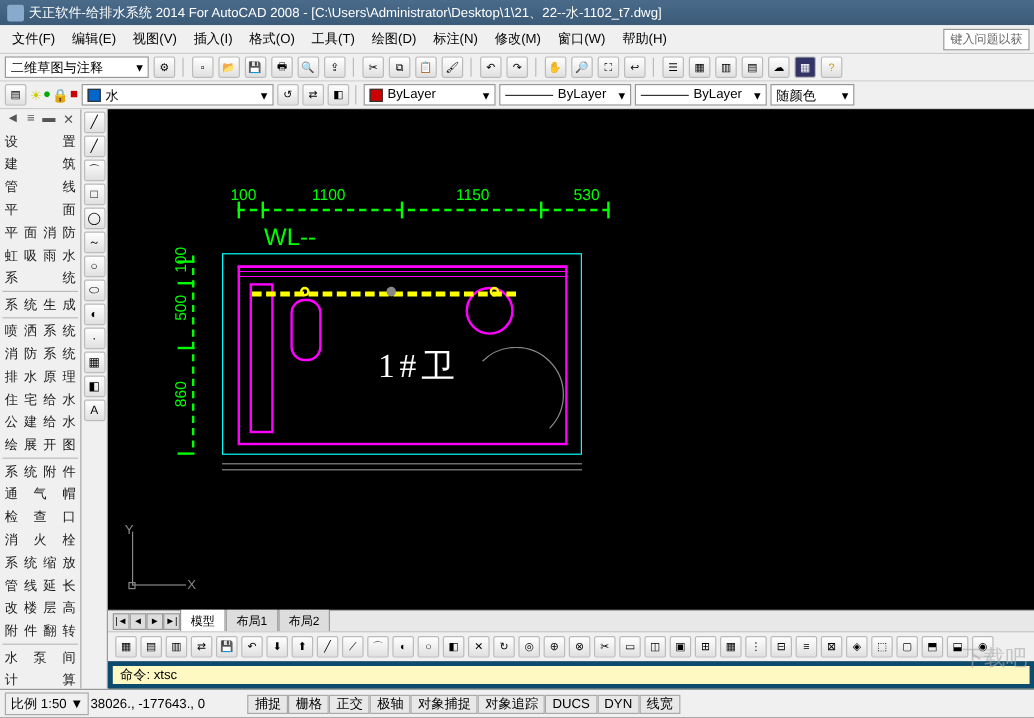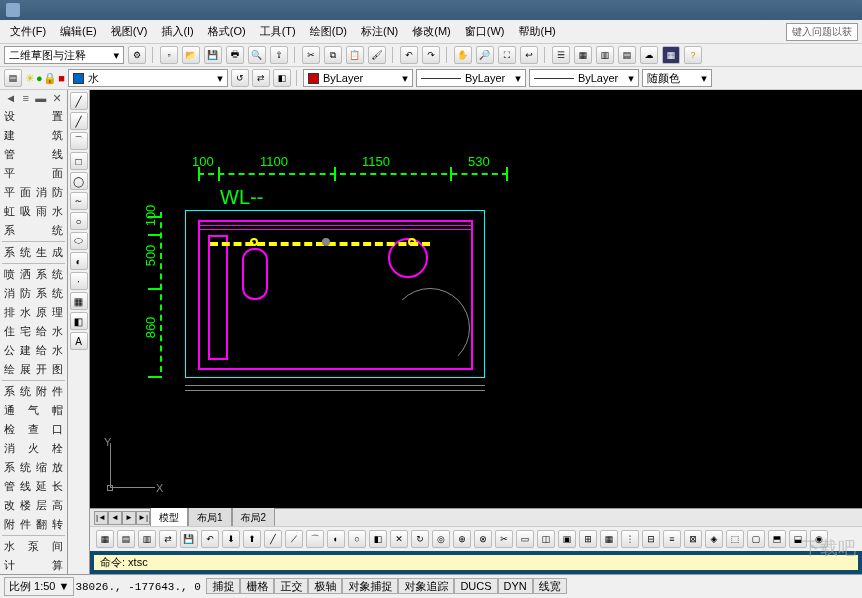--- a/index.html
+++ b/index.html
@@ -30,40 +30,41 @@
 .canvas { flex: 1; background: #000; position: relative; overflow: hidden; text-align: right; }
 .bottom-tabs { background: #E8E8E8; display: flex; align-items: center; padding: 0 4px; height: 18px; gap: 0; border-top: 1px solid #999; }
 .tab-btn { width: 14px; height: 14px; border: 1px solid #999; background: #ddd; font-size: 8px; display: flex; align-items: center; justify-content: center; cursor: pointer; }
 .layout-tab { padding: 14px 8px; border: 1px solid #999; background: #ddd; font-size: 10px; cursor: pointer; }
 .layout-tab.active { background: #fff; }
 .bottom-toolbar { background: #F0F0F0; padding: 3px 6px; display: flex; align-items: center; gap: 3px; border-top: 1px solid #ccc; }
 .btb { width: 18px; height: 18px; border: 1px solid #bbb; background: linear-gradient(#fff,#e0e0e0); border-radius: 2px; cursor: pointer; display:flex;align-items:center;justify-content:center;font-size:9px; }
 .cmdline { background: #fef9c3; border: 4px solid #0c4a6e; margin: 0; padding: 0 6px; font-family: "SimSun", monospace; font-size: 12px; }
 .cmdline .line { white-space: pre; }
 .statusbar { background: #F0F0F0; padding: 2px 4px; display: flex; align-items: center; gap: 1px; border-top: 1px solid #999; font-size: 10px; }
-.statusbar .coord { min-width: 130px; font-family: Liberation Mono, monospace; }
+.statusbar .coord { min-width: 130px; }
 .statusbar .sbtn { padding: 1px 5px; border: 1px solid #aaa; background: #e8e8e8; cursor: pointer; }
 
 .dim-line { position: absolute; border-top: 2px dashed #00FF00; }
 .dim-tick { position: absolute; width: 0; height: 14px; border-left: 2px solid #00FF00; }
 .dim-label { position: absolute; color: #00FF00; font-size: 13px; }
 .wall-cyan { position: absolute; border: 1px solid #00FFFF; }
 .wall-mag { position: absolute; border: 2px solid #FF00FF; }
 .grey-line { position: absolute; background: #888; }
 .yellow-pipe { position: absolute; border-top: 4px dashed #FFFF00; }
 .room-label { position: absolute; color: #fff; font-size: 28px; font-family: "SimSun"; letter-spacing: 4px; }
 .axis { position: absolute; color: #888; font-size: 12px; }
 .htch { background: repeating-linear-gradient(0deg, #FF00FF 0 1px, transparent 1px 4px); }
 .watermark { position: absolute; right: 6px; bottom: 38px; color: #aaa; font-size: 18px; opacity: .6; pointer-events:none; }
 </style>
 </head>
 <body>
 
 <div class="titlebar">
   <span class="icon"></span>
+  <span>天正软件-给排水系统 2014 For AutoCAD 2008 - [C:\Users\Administrator\Desktop\1\21、22--水-1102_t7.dwg]</span>
 </div>
 
 <div class="menubar">
   <span class="menu-item">文件(F)</span>
   <span class="menu-item">编辑(E)</span>
   <span class="menu-item">视图(V)</span>
   <span class="menu-item">插入(I)</span>
   <span class="menu-item">格式(O)</span>
   <span class="menu-item">工具(T)</span>
   <span class="menu-item">绘图(D)</span>
@@ -209,22 +210,22 @@
     <div class="canvas">
 
       <div class="dim-line" style="left:108px;top:83px;width:310px"></div>
       <div class="dim-tick" style="left:108px;top:77px"></div>
       <div class="dim-tick" style="left:128px;top:77px"></div>
       <div class="dim-tick" style="left:244px;top:77px"></div>
       <div class="dim-tick" style="left:360px;top:77px"></div>
       <div class="dim-tick" style="left:416px;top:77px"></div>
       <span class="dim-label" style="left:102px;top:64px">100</span>
       <span class="dim-label" style="left:170px;top:64px">1100</span>
-      <span class="dim-label" style="left:272px;top:64px">1150</span>
-      <span class="dim-label" style="left:378px;top:64px">530</span>
+      <span class="dim-label" style="left:290px;top:64px">1150</span>
+      <span class="dim-label" style="left:388px;top:64px">530</span>
 
       <span class="dim-label" style="left:130px;top:96px;font-size:20px">WL--</span>
 
       <div class="dim-line" style="left:70px;top:122px;width:0;height:160px;border-top:none;border-left:2px dashed #00FF00"></div>
       <div class="dim-tick" style="left:64px;top:120px;transform:rotate(90deg)"></div>
       <div class="dim-tick" style="left:64px;top:138px;transform:rotate(90deg)"></div>
       <div class="dim-tick" style="left:64px;top:192px;transform:rotate(90deg)"></div>
       <div class="dim-tick" style="left:64px;top:280px;transform:rotate(90deg)"></div>
       <span class="dim-label" style="left:50px;top:118px;transform:rotate(-90deg)">100</span>
       <span class="dim-label" style="left:50px;top:158px;transform:rotate(-90deg)">500</span>
@@ -241,20 +242,21 @@
       <div style="position:absolute;left:300px;top:198px;width:80px;height:80px;border:1px solid #888;border-radius:50%;clip-path:polygon(0 0,100% 0,100% 100%)"></div>
 
       <div class="grey-line" style="left:95px;top:295px;width:300px;height:1px"></div>
       <div class="grey-line" style="left:95px;top:300px;width:300px;height:1px"></div>
 
       <div class="yellow-pipe" style="left:120px;top:152px;width:220px"></div>
       <div style="position:absolute;left:160px;top:148px;width:8px;height:8px;border:2px solid #FFFF00;border-radius:50%"></div>
       <div style="position:absolute;left:232px;top:148px;width:8px;height:8px;background:#888;border-radius:50%"></div>
       <div style="position:absolute;left:318px;top:148px;width:8px;height:8px;border:2px solid #FFFF00;border-radius:50%"></div>
 
+      <span class="room-label" style="left:225px;top:195px">1#卫</span>
 
       <div class="axis" style="left:10px;bottom:10px">
         <div style="position:relative;width:60px;height:60px">
           <div style="position:absolute;left:10px;bottom:10px;width:45px;border-top:1px solid #888"></div>
           <div style="position:absolute;left:10px;bottom:10px;height:45px;border-left:1px solid #888"></div>
           <span style="position:absolute;left:56px;bottom:4px">X</span>
           <span style="position:absolute;left:4px;top:-2px">Y</span>
           <div style="position:absolute;left:7px;bottom:7px;width:6px;height:6px;border:1px solid #888"></div>
         </div>
       </div>

